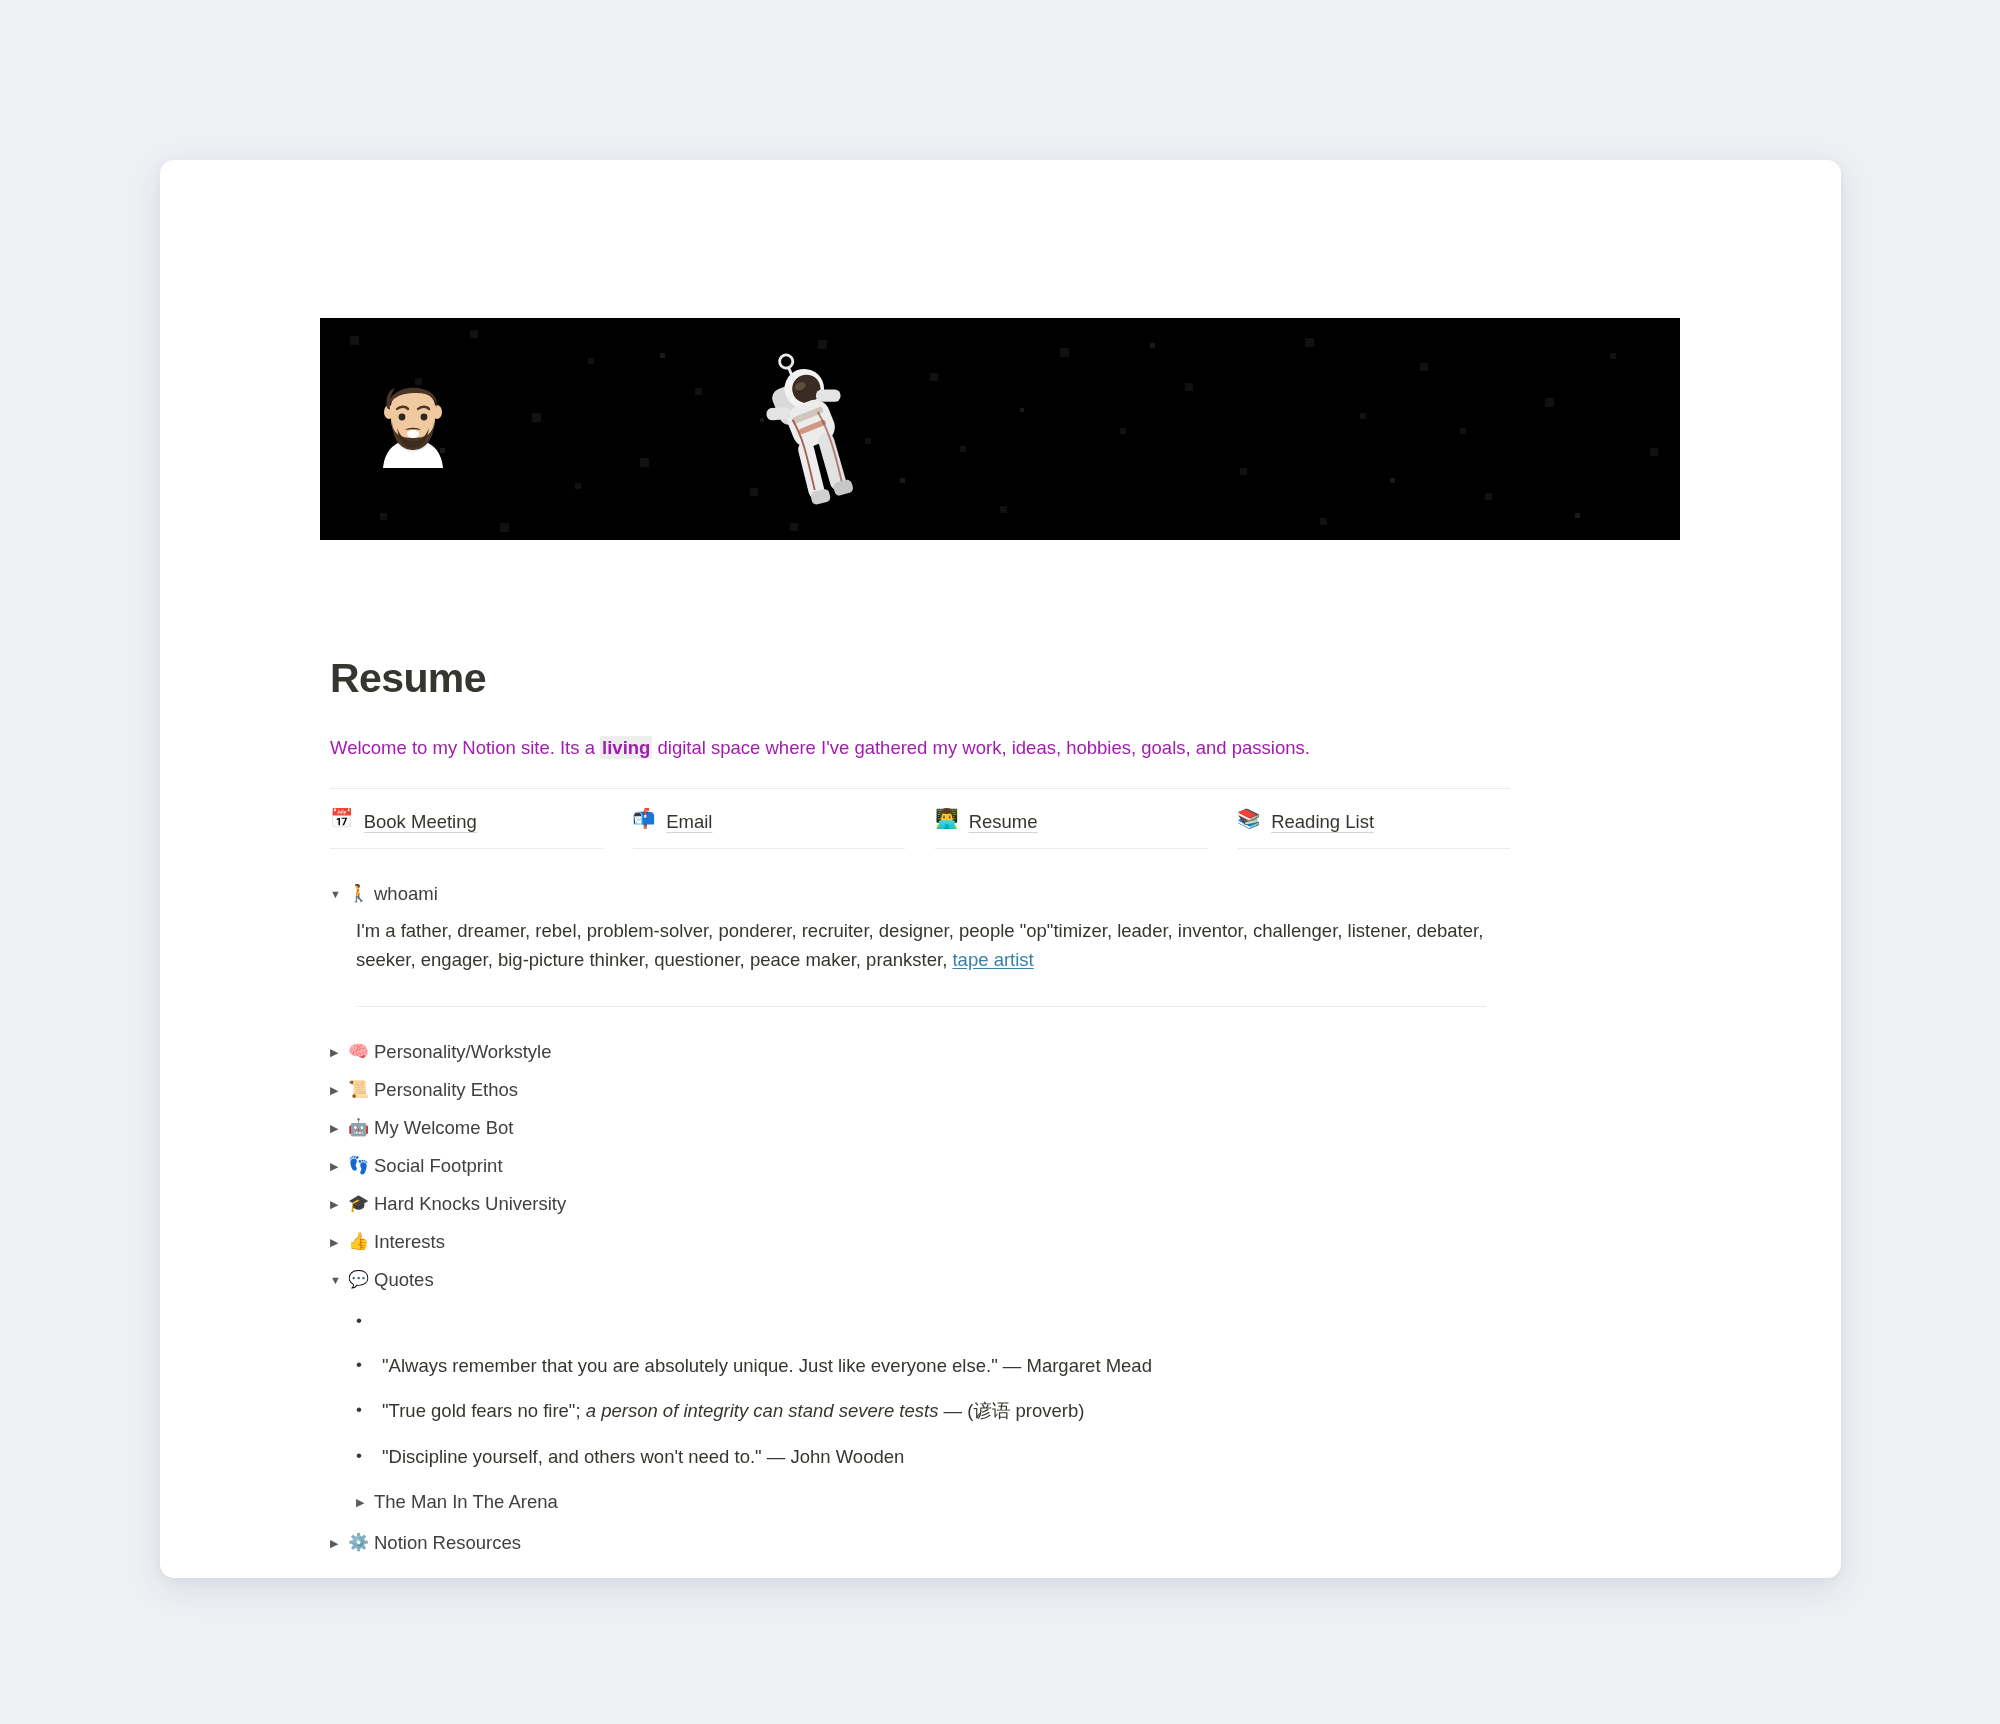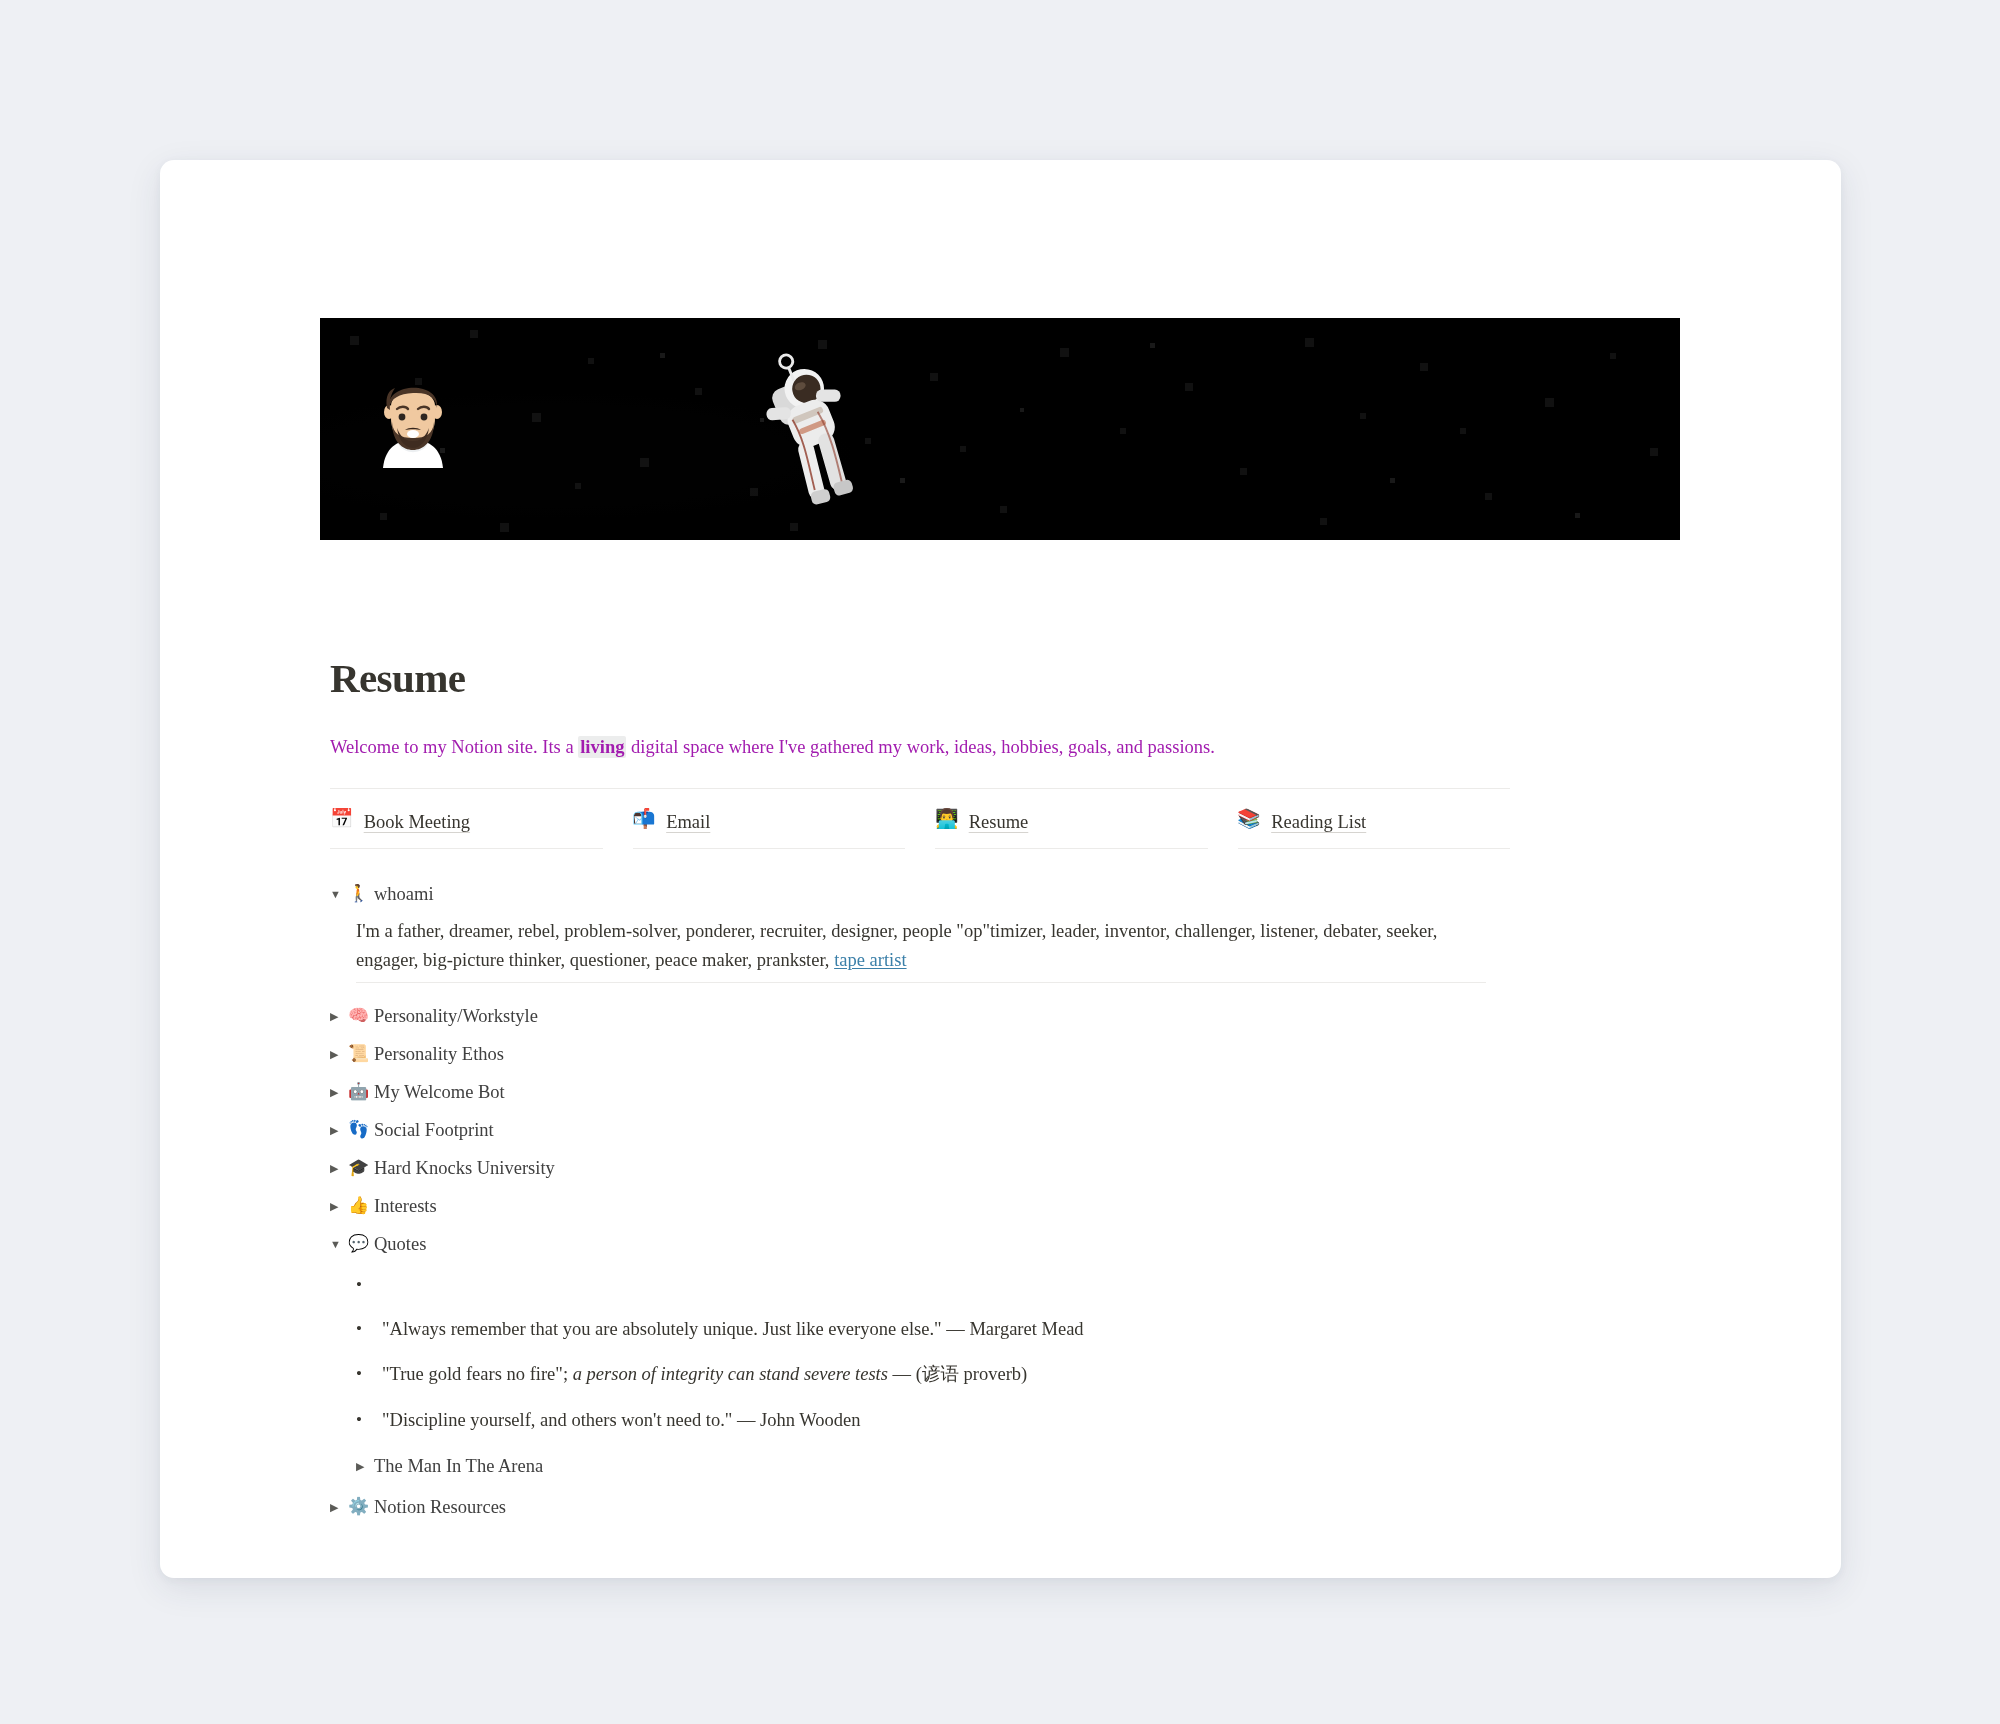--- a/index.html
+++ b/index.html
@@ -70,21 +70,20 @@
     z-index: 5;
   }
   .avatar-wrap svg { display: block; width: 100px; height: 100px; }
 
   
   .content {
     position: absolute;
     left: 170px;
     top: 496px;          
     width: 1180px;
-    font-family: Liberation Serif, serif;
   }
 
   .page-title {
     font-size: 41px;
     font-weight: bold;
     color: #37352f;
     letter-spacing: -0.6px;
     line-height: 1.1;
   }
 
@@ -160,27 +159,27 @@
     font-size: 17px;
     line-height: 28px;
   }
   .toggle-label {
     font-size: 18.5px;
     line-height: 28px;
     color: #404040;
   }
 
   .toggle-body {
-    margin: 4px 0 14px 26px;
+    margin: 4px 0 26px 26px;
     font-size: 18.5px;
     line-height: 1.55;
     color: #37352f;
     max-width: 1130px;
     border-bottom: 1px solid #ecebe9;
-    padding-bottom: 8px;
+    padding-bottom: 32px;
   }
   .toggle-body a {
     color: #3a7fa8;
     text-decoration: underline;
     text-underline-offset: 2px;
   }
 
   
   .quotes-children { margin-left: 26px; }
   .quote-item {

